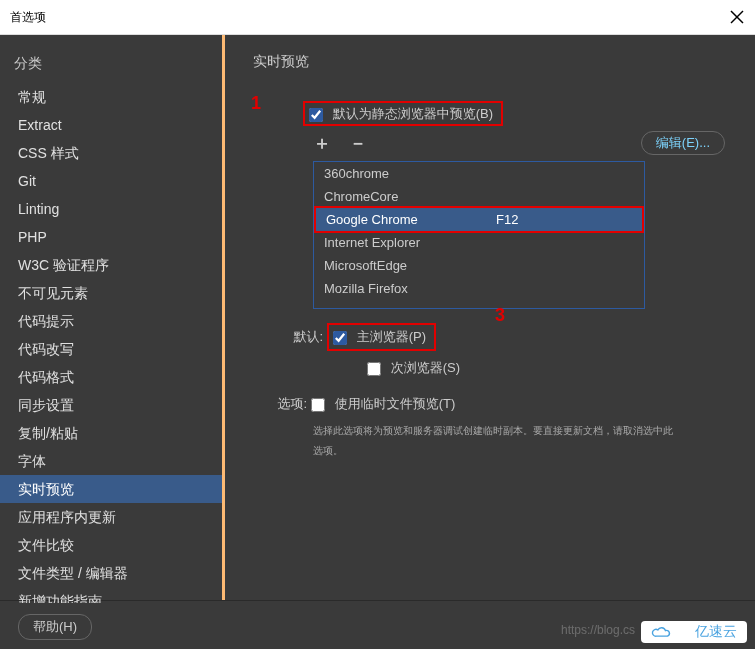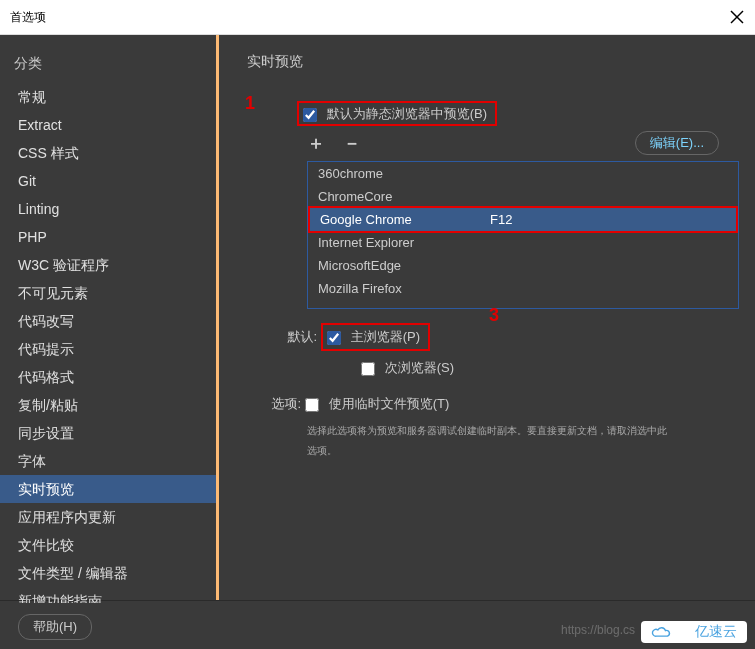--- a/index.html
+++ b/index.html
@@ -20,21 +20,21 @@
 .content { flex: 1; padding: 18px 16px 0 28px; position: relative; }
 .section-title { font-size: 14px; color: #ccc; margin-bottom: 34px; }
 .red-box { border: 2px solid #e20000; padding: 3px 8px 3px 4px; }
 .anno { color: #e20000; font-weight: bold; font-size: 18px; position: absolute; }
 input[type=checkbox] { width: 14px; height: 14px; accent-color: #2d5aa0; margin-right: 6px; vertical-align: middle; }
 .check-label { cursor: pointer; }
 .toolbar { display: flex; align-items: center; justify-content: space-between; margin: 8px 0 6px 60px; width: 412px; }
 .pm-btns { display: flex; gap: 18px; }
 .pm-btn { width: 18px; height: 18px; color: #ccc; cursor: pointer; display: flex; align-items: center; justify-content: center; font-size: 18px; font-weight: bold; }
 .edit-btn { border: 1px solid #666; border-radius: 12px; padding: 2px 14px; color: #7dd3fc; cursor: pointer; background: transparent; font-size: 13px; }
-.listbox { margin-left: 60px; width: 432px; height: 148px; border: 1px solid #2d5aa0; background: #3a3a3a; overflow: hidden; position: relative; }
+.listbox { margin-left: 60px; width: 332px; height: 148px; border: 1px solid #2d5aa0; background: #3a3a3a; overflow: hidden; position: relative; }
 .listbox-inner { overflow-y: auto; height: 100%; }
 .listbox-inner::-webkit-scrollbar { width: 12px; }
 .listbox-inner::-webkit-scrollbar-track { background: #4a4a4a; }
 .listbox-inner::-webkit-scrollbar-thumb { background: #666; }
 .browser-item { padding: 4px 10px; cursor: pointer; font-size: 13px; display: flex; justify-content: space-between; }
 .browser-item.selected { background: #395b8a; color: #fff; }
 .browser-item.boxed { border: 2px solid #e20000; margin: -2px 0; position: relative; z-index: 2; }
 .field-row { display: flex; align-items: center; margin-left: 32px; margin-top: 14px; }
 .field-label { width: 38px; color: #ccc; text-align: right; margin-right: 4px; font-size: 13px; }
 .help-text { margin-left: 60px; margin-top: 8px; color: #aaa; font-size: 10px; line-height: 20px; max-width: 360px; }
@@ -62,25 +62,25 @@
     <div class="sidebar-label">分类</div>
     <ul class="cat-list" id="cat-list">
         <li>常规</li>
         <li>Extract</li>
         <li>CSS 样式</li>
         <li>Git</li>
         <li>Linting</li>
         <li>PHP</li>
         <li>W3C 验证程序</li>
         <li>不可见元素</li>
+        <li>代码提示</li>
         <li>代码改写</li>
-        <li>代码提示</li>
         <li>代码格式</li>
+        <li>同步设置</li>
         <li>复制/粘贴</li>
-        <li>同步设置</li>
         <li>字体</li>
         <li class="active">实时预览</li>
         <li>应用程序内更新</li>
         <li>文件比较</li>
         <li>文件类型 / 编辑器</li>
         <li>新增功能指南</li>
       </ul>
   </div>
 
   <div class="content">

